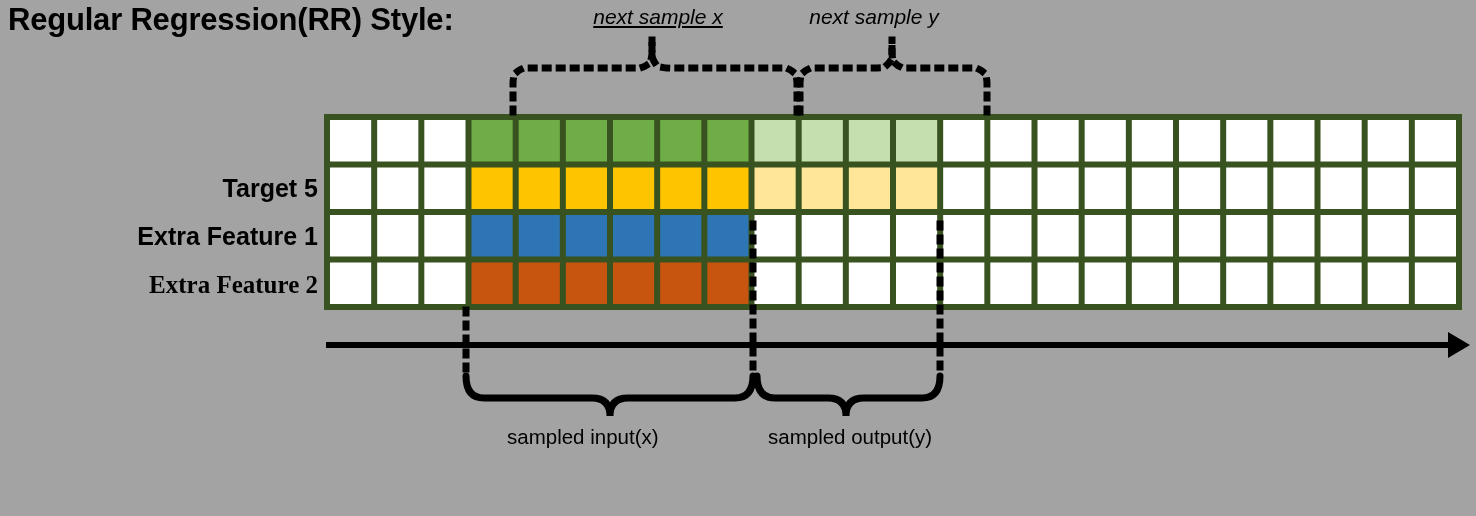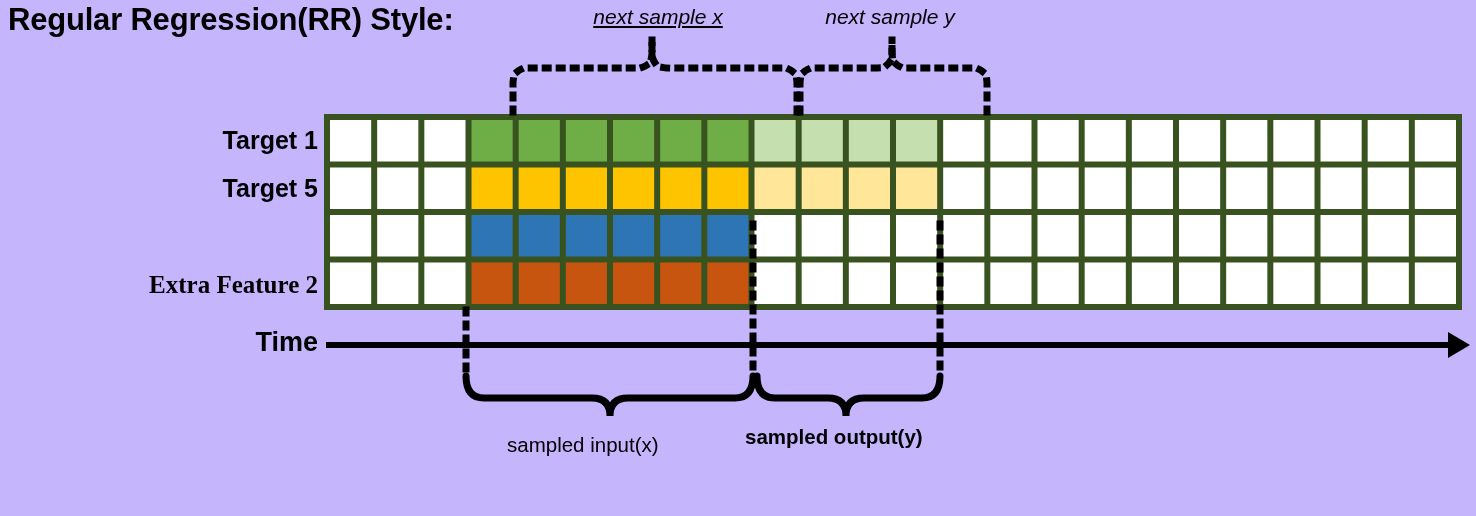--- a/index.html
+++ b/index.html
@@ -9,21 +9,21 @@
   }
   body {
     font-family: "Liberation Sans", sans-serif;
     color: #000000;
   }
   #root {
     position: relative;
     width: 1476px;
     height: 516px;
     overflow: hidden;
-    background: #c4b5fd;
+    background: #a3a3a3;
   }
   .abs { position: absolute; }
 
   
   #title {
     left: 8px;
     top: 2px;
     font-size: 31px;
     font-weight: 700;
     letter-spacing: -0.2px;
@@ -77,48 +77,47 @@
   
   .top-caption {
     font-size: 21px;
     font-style: italic;
     font-weight: 400;
     white-space: nowrap;
     line-height: 1;
     text-align: center;
   }
   #cap-x { left: 528px; width: 260px; top: 6px; text-decoration: underline; }
-  #cap-y { left: 760px; width: 260px; top: 6px; text-align: center; }
+  #cap-y { left: 744px; width: 260px; top: 6px; text-align: center; }
 
   
   .bottom-caption {
     font-size: 20.5px;
     font-weight: 400;
     line-height: 1.34;
     white-space: nowrap;
   }
-  #bot-x { left: 507px; top: 423px; margin-top: 8px; }
-  #bot-y { left: 745px; top: 423px; font-weight: bold; }
+  #bot-x { left: 507px; top: 423px; }
+  #bot-y { left: 768px; top: 423px; }
   .bottom-caption div { white-space: nowrap; }
 </style>
 </head>
 <body>
 
 <div id="root">
 
   <div class="abs" id="title">Regular Regression(RR) Style:</div>
 
   <div class="abs top-caption" id="cap-x">next sample x</div>
   <div class="abs top-caption" id="cap-y">next sample y</div>
 
-  <div class="abs row-label" id="lbl-r0">Target 1</div>
   <div class="abs row-label" id="lbl-r1">Target 5</div>
+  <div class="abs row-label" id="lbl-r2">Extra Feature 1</div>
   <div class="abs row-label" id="lbl-r3">Extra Feature 2</div>
 
-  <div class="abs" id="time-label">Time</div>
 
   <div class="abs" id="grid">
     <svg id="grid-svg" width="1138" height="196" viewBox="0 0 1138 196" xmlns="http://www.w3.org/2000/svg">
         <rect x="0" y="0" width="1138" height="196" fill="#38531F"></rect>
         <rect x="6.00" y="6.00" width="41.17" height="41.50" fill="#FFFFFF"></rect>
         <rect x="53.17" y="6.00" width="41.17" height="41.50" fill="#FFFFFF"></rect>
         <rect x="100.33" y="6.00" width="41.17" height="41.50" fill="#FFFFFF"></rect>
         <rect x="147.50" y="6.00" width="41.17" height="41.50" fill="#6FAE47"></rect>
         <rect x="194.67" y="6.00" width="41.17" height="41.50" fill="#6FAE47"></rect>
         <rect x="241.83" y="6.00" width="41.17" height="41.50" fill="#6FAE47"></rect>

